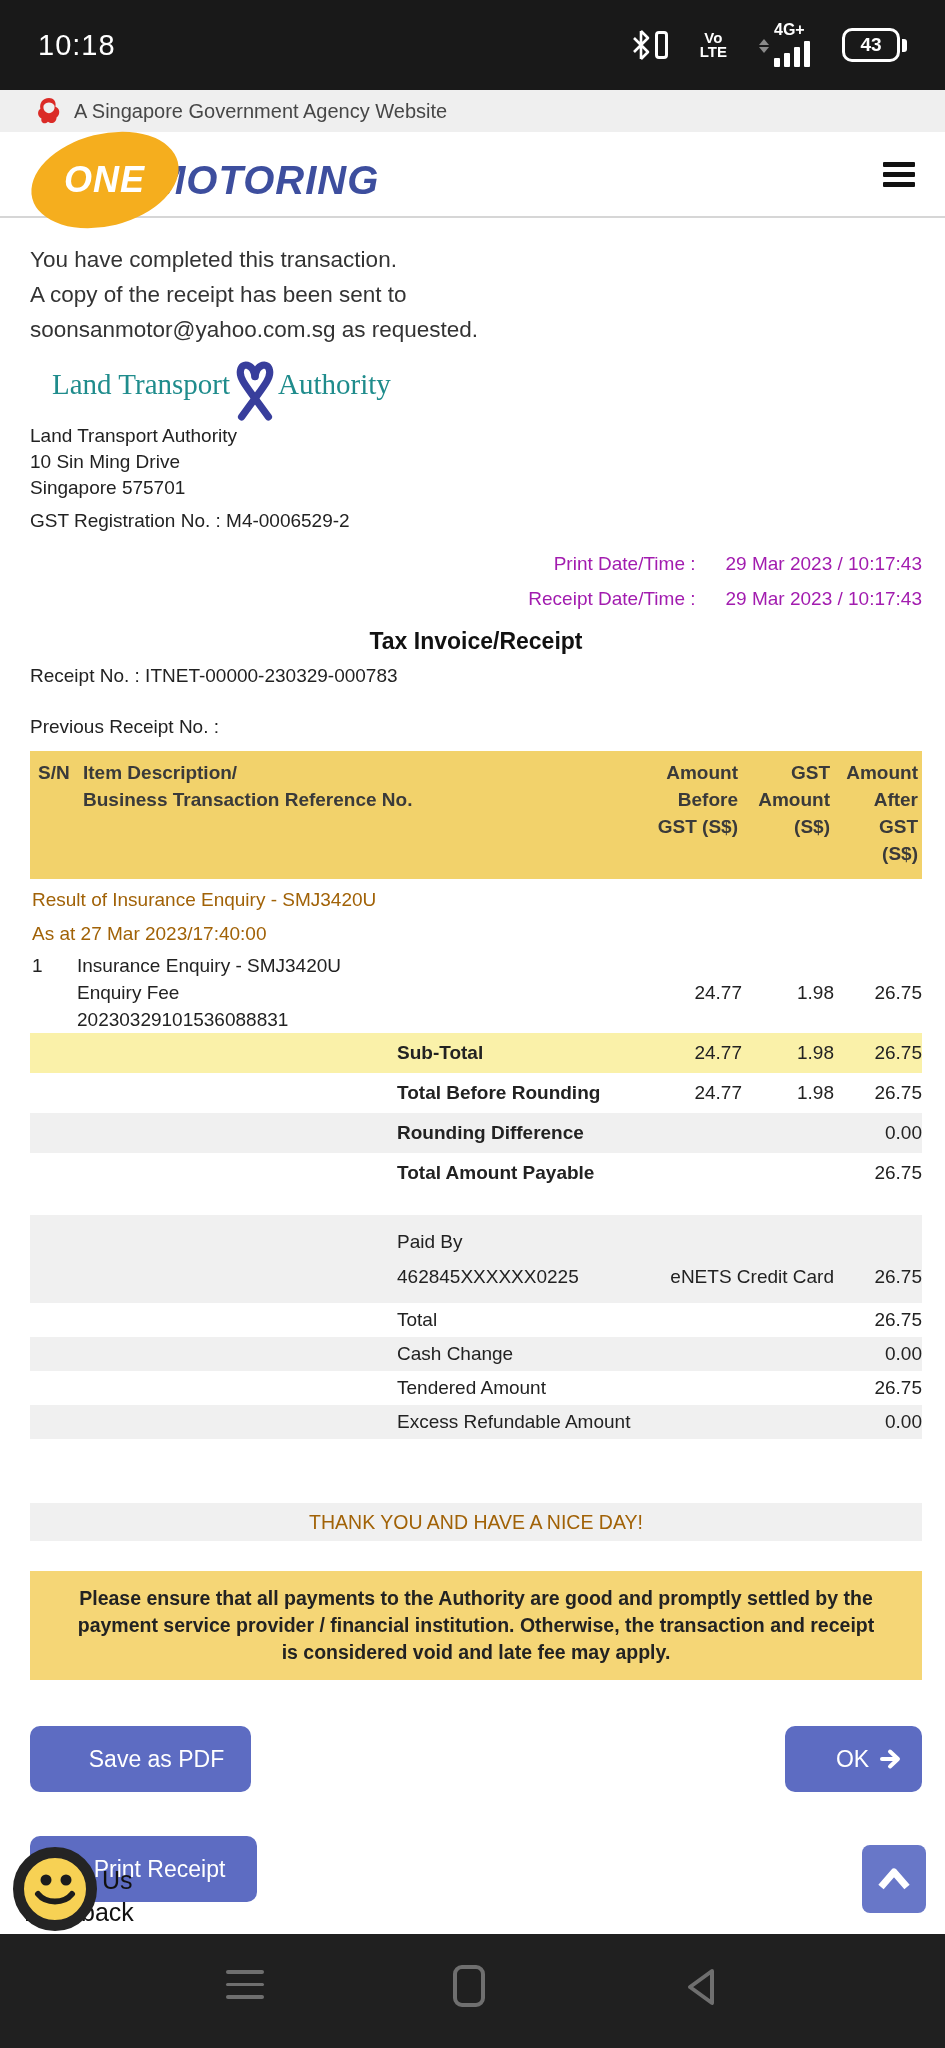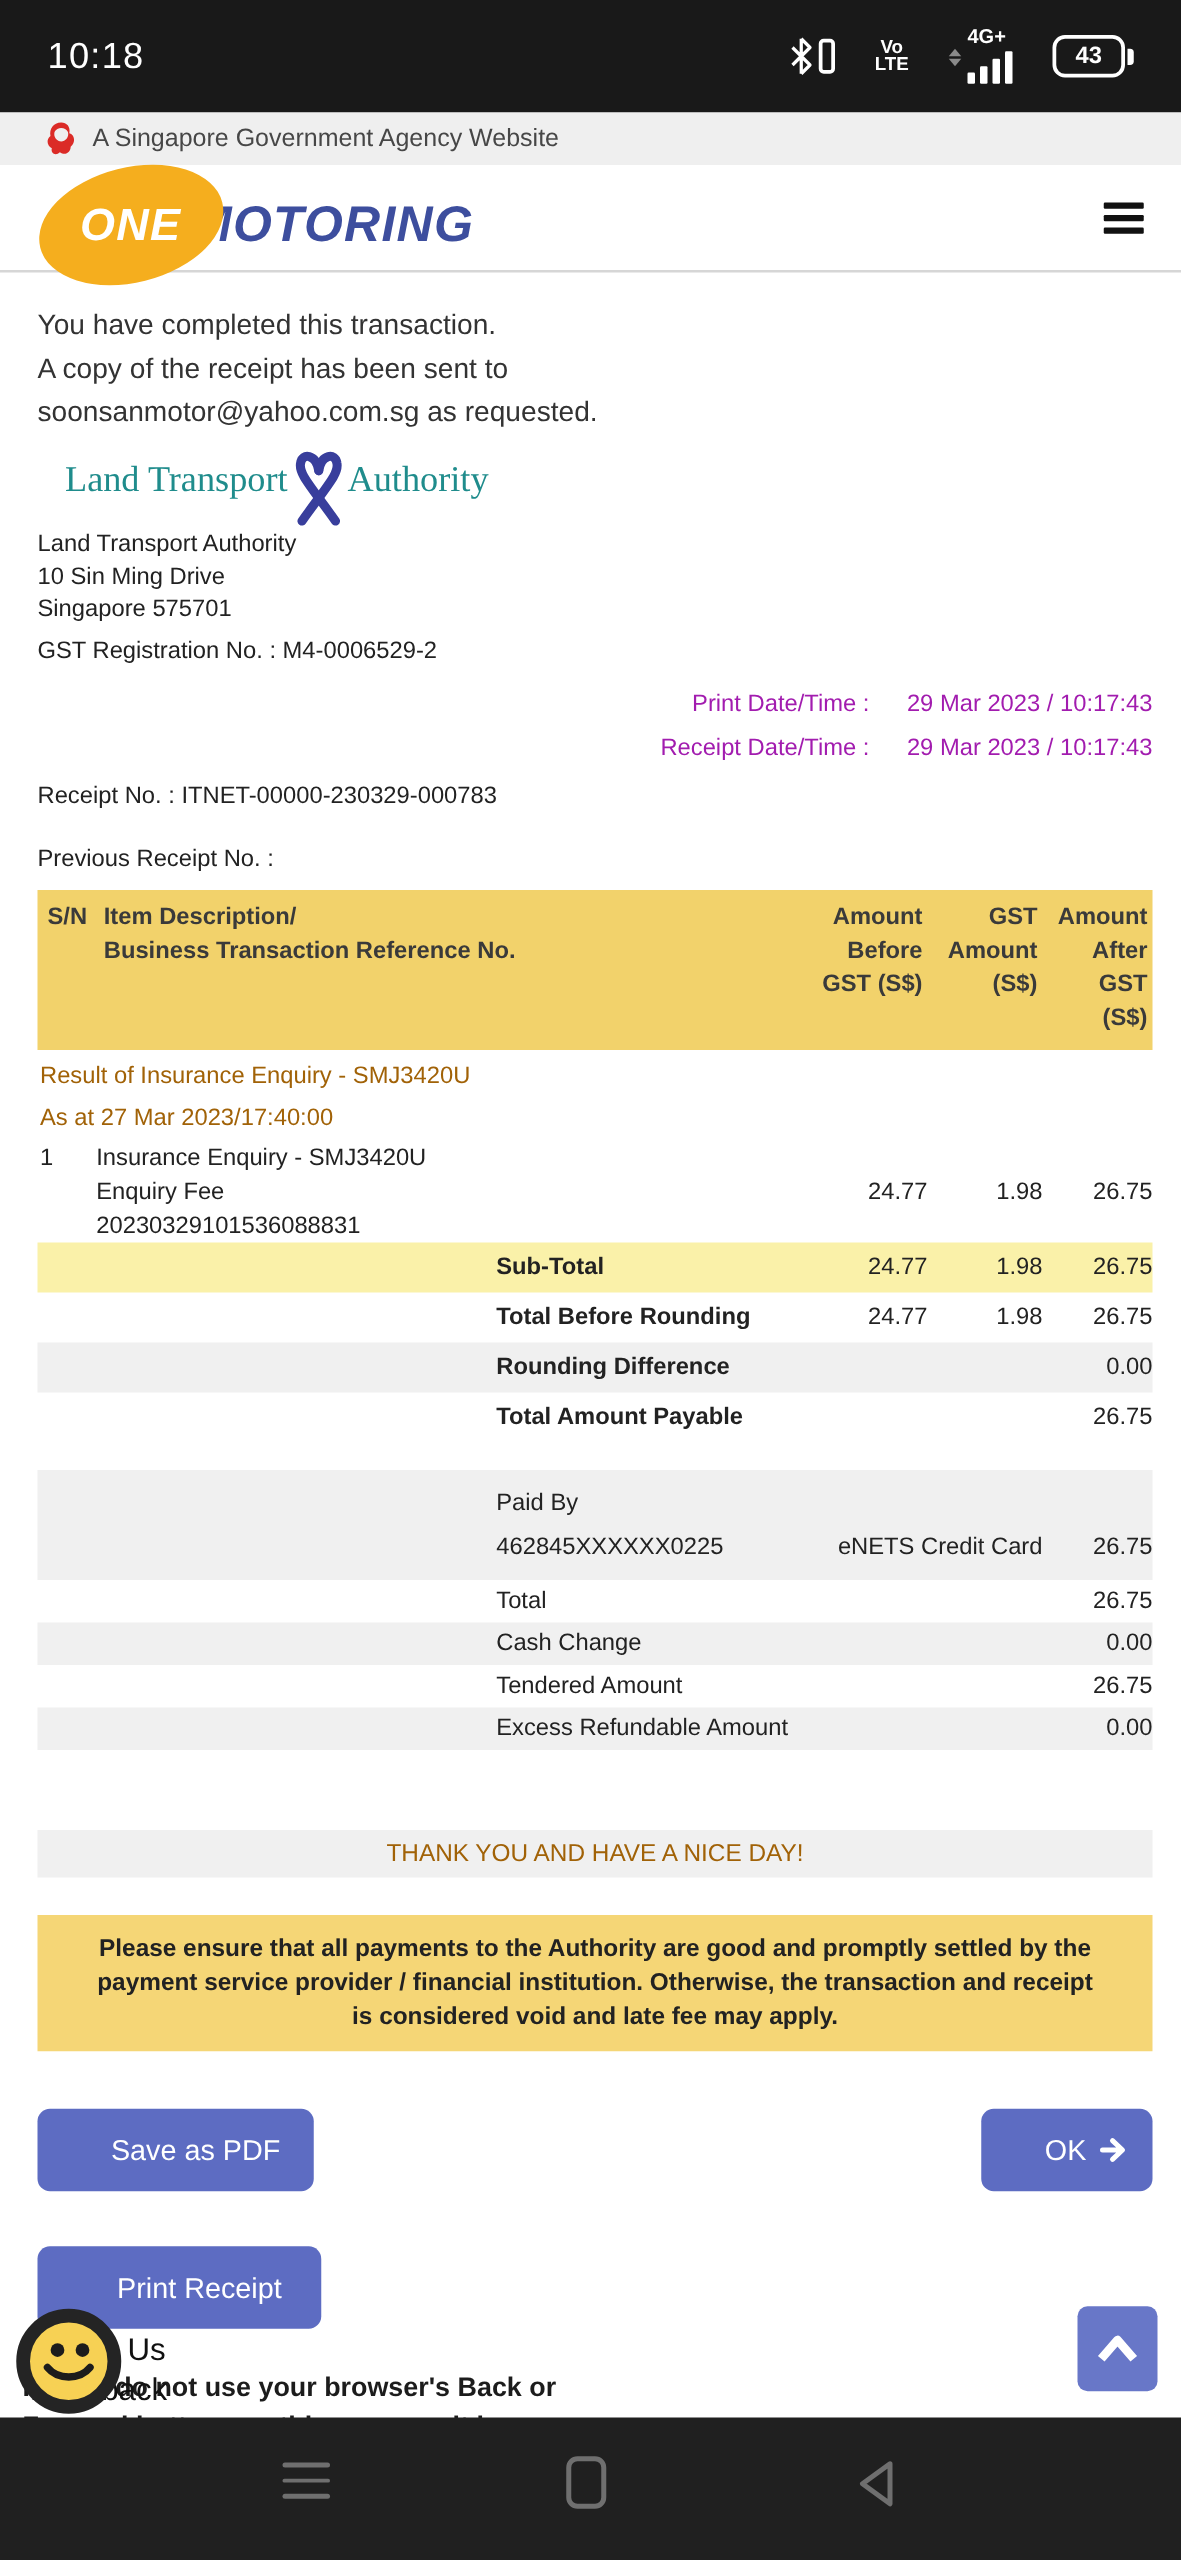--- a/index.html
+++ b/index.html
@@ -197,20 +197,21 @@
       <div class="date-row">
         <span>Print Date/Time :</span>
         <span class="dval">29 Mar 2023 / 10:17:43</span>
       </div>
       <div class="date-row">
         <span>Receipt Date/Time :</span>
         <span class="dval">29 Mar 2023 / 10:17:43</span>
       </div>
     </div>
 
+    <div class="doc-title">Tax Invoice/Receipt</div>
     <div class="rline">Receipt No. : ITNET-00000-230329-000783</div>
     <div class="rline last">Previous Receipt No. :</div>
 
     <div class="t-header grid5">
       <div>S/N</div>
       <div>
         <div>Item Description/</div>
         <div>Business Transaction Reference No.</div>
       </div>
       <div class="num">

